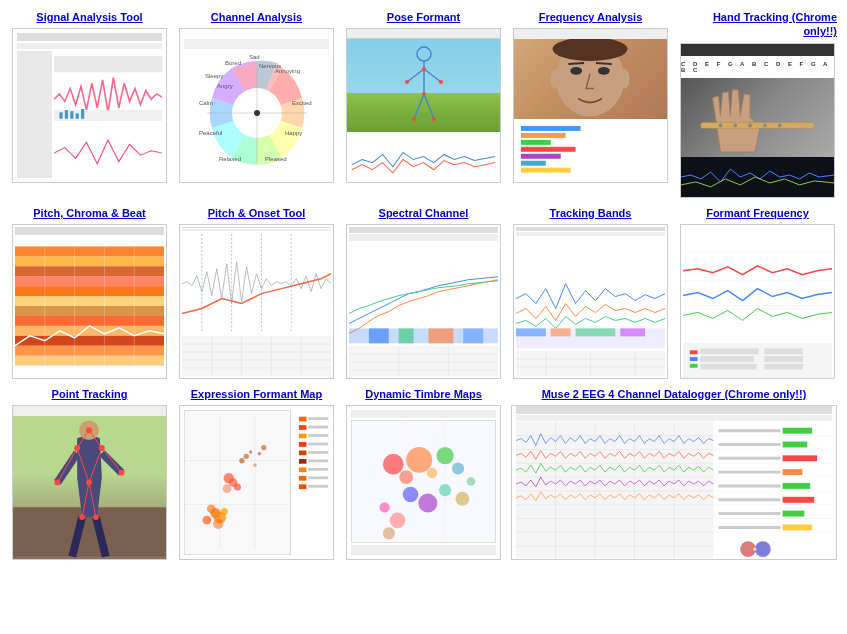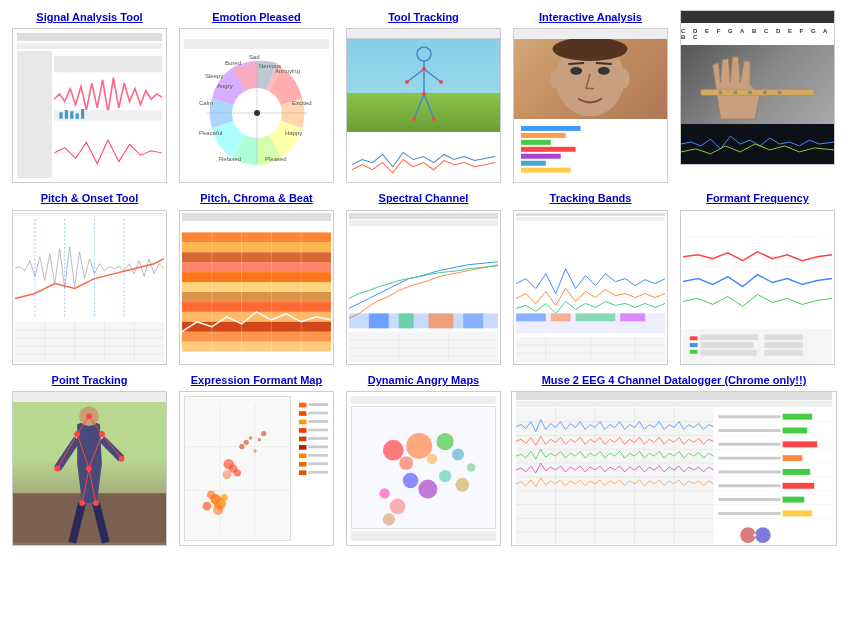--- a/index.html
+++ b/index.html
@@ -139,21 +139,21 @@
                 <line x1="0" y1="20" x2="100" y2="20" stroke="#ddd" stroke-width="0.5"></line>
               </svg>
             </div>
           </div>
         </div>
       </div>
     </div>
   </div>
 
   <div class="card">
-    <div class="card-title">Emotion Pleased</div>
+    <div class="card-title">Channel Analysis</div>
     <div class="thumbnail">
       <div class="emotion-bg">
         <div class="emotion-header"></div>
         <div class="wheel-container">
           <svg viewBox="0 0 120 120" width="120" height="120">
 
             <path d="M60,60 L85,15 A50,50 0 0,1 105,45 Z" fill="#ff9999" opacity="0.8"></path>
 
             <path d="M60,60 L105,45 A50,50 0 0,1 105,75 Z" fill="#ffcc99" opacity="0.8"></path>
 
@@ -196,21 +196,21 @@
             <text x="52" y="6" font-size="6" fill="#555">Sad</text>
             <text x="62" y="15" font-size="6" fill="#555">Nervous</text>
             <text x="20" y="35" font-size="6" fill="#555">Angry</text>
           </svg>
         </div>
       </div>
     </div>
   </div>
 
   <div class="card">
-    <div class="card-title">Tool Tracking</div>
+    <div class="card-title">Pose Formant</div>
     <div class="thumbnail">
       <div style="width:100%;height:100%;display:flex;flex-direction:column;">
         <div style="height:10px;background:#eee;border-bottom:1px solid #ccc;"></div>
         <div style="flex:1;position:relative;overflow:hidden;">
 
           <div style="position:absolute;top:0;left:0;right:0;height:60%;background:linear-gradient(to bottom,#87ceeb,#98d8e8);"></div>
 
           <div style="position:absolute;bottom:0;left:0;right:0;height:42%;background:linear-gradient(to bottom,#8bc34a,#6a9e35);"></div>
 
           <svg style="position:absolute;top:5px;left:50%;transform:translateX(-50%);width:50px;height:90px;" viewBox="0 0 50 90">
@@ -239,21 +239,21 @@
             <rect width="140" height="45" fill="#fff"></rect>
             <polyline points="0,30 10,25 20,28 30,20 40,32 50,18 60,25 70,22 80,28 90,20 100,25 110,22 120,26 130,24 140,22" fill="none" stroke="#4488cc" stroke-width="1"></polyline>
             <polyline points="0,35 10,30 20,35 30,28 40,38 50,25 60,32 70,28 80,35 90,26 100,30 110,28 120,32 130,30 140,28" fill="none" stroke="#ff6644" stroke-width="1"></polyline>
           </svg>
         </div>
       </div>
     </div>
   </div>
 
   <div class="card">
-    <div class="card-title">Interactive Analysis</div>
+    <div class="card-title">Frequency Analysis</div>
     <div class="thumbnail">
       <div style="width:100%;height:100%;display:flex;flex-direction:column;">
         <div style="height:10px;background:#eee;"></div>
 
         <div style="height:80px;background:linear-gradient(135deg,#d4a87a 0%,#c49060 40%,#b07858 100%);position:relative;overflow:hidden;">
 
           <svg style="position:absolute;top:0;left:0;width:100%;height:100%;" viewBox="0 0 155 80">
 
             <ellipse cx="77" cy="40" rx="35" ry="38" fill="#c8a080"></ellipse>
 
@@ -285,20 +285,21 @@
             <rect x="5" y="33" width="40" height="5" fill="#aa44cc"></rect>
             <rect x="5" y="40" width="25" height="5" fill="#44aacc"></rect>
             <rect x="5" y="47" width="50" height="5" fill="#ffcc44"></rect>
           </svg>
         </div>
       </div>
     </div>
   </div>
 
   <div class="card">
+    <div class="card-title">Hand Tracking (Chrome only!!)</div>
     <div class="thumbnail">
       <div style="width:100%;height:100%;display:flex;flex-direction:column;background:#222;">
         <div style="height:12px;background:#333;"></div>
 
         <div style="height:22px;background:#fff;display:flex;align-items:center;justify-content:center;font-size:6px;letter-spacing:3px;color:#333;font-weight:bold;">
           C D E F G A B C D E F G A B C
         </div>
 
         <div style="flex:1;background:linear-gradient(135deg,#555 0%,#888 50%,#aaa 100%);position:relative;overflow:hidden;">
           <svg style="position:absolute;top:0;left:0;width:100%;height:100%;" viewBox="0 0 155 80">
@@ -321,58 +322,20 @@
             <polyline points="0,28 15,25 30,30 45,22 60,28 75,20 90,26 105,22 120,28 135,24 155,26" fill="none" stroke="#88cc44" stroke-width="1"></polyline>
           </svg>
         </div>
       </div>
     </div>
   </div>
 
 </div>
 
 <div class="grid">
-
-  <div class="card">
-    <div class="card-title">Pitch &amp; Onset Tool</div>
-    <div class="thumbnail">
-      <div style="width:100%;height:100%;background:#fff;padding:2px;display:flex;flex-direction:column;gap:1px;">
-        <div style="height:8px;background:#ddd;"></div>
-        <div style="height:8px;background:#eee;"></div>
-        <div style="flex:1;">
-          <svg width="100%" height="100%" viewBox="0 0 150 100">
-            <rect width="150" height="100" fill="#fff"></rect>
-
-            <polyline points="0,50 5,48 10,52 15,42 20,58 25,38 30,62 35,35 40,65 45,30 50,70 55,28 60,68 65,33 70,60 75,40 80,55 85,45 90,52 95,48 100,50 105,48 110,52 115,45 120,55 125,42 130,58 135,40 140,55 145,45 150,50" fill="none" stroke="#aaa" stroke-width="0.8"></polyline>
-
-            <polyline points="0,80 20,75 40,65 60,70 80,60 100,55 120,50 140,45 150,40" fill="none" stroke="#ff6644" stroke-width="1.5"></polyline>
-
-            <line x1="20" y1="0" x2="20" y2="100" stroke="#4488ff" stroke-width="0.5" stroke-dasharray="2,2"></line>
-            <line x1="50" y1="0" x2="50" y2="100" stroke="#4488ff" stroke-width="0.5" stroke-dasharray="2,2"></line>
-            <line x1="80" y1="0" x2="80" y2="100" stroke="#4488ff" stroke-width="0.5" stroke-dasharray="2,2"></line>
-            <line x1="110" y1="0" x2="110" y2="100" stroke="#4488ff" stroke-width="0.5" stroke-dasharray="2,2"></line>
-          </svg>
-        </div>
-
-        <div style="height:40px;background:#f5f5f5;">
-          <svg width="100%" height="100%" viewBox="0 0 150 40">
-            <rect width="150" height="40" fill="#f5f5f5"></rect>
-            <line x1="0" y1="8" x2="150" y2="8" stroke="#ddd" stroke-width="0.5"></line>
-            <line x1="0" y1="16" x2="150" y2="16" stroke="#ddd" stroke-width="0.5"></line>
-            <line x1="0" y1="24" x2="150" y2="24" stroke="#ddd" stroke-width="0.5"></line>
-            <line x1="0" y1="32" x2="150" y2="32" stroke="#ddd" stroke-width="0.5"></line>
-            <line x1="30" y1="0" x2="30" y2="40" stroke="#ddd" stroke-width="0.5"></line>
-            <line x1="60" y1="0" x2="60" y2="40" stroke="#ddd" stroke-width="0.5"></line>
-            <line x1="90" y1="0" x2="90" y2="40" stroke="#ddd" stroke-width="0.5"></line>
-            <line x1="120" y1="0" x2="120" y2="40" stroke="#ddd" stroke-width="0.5"></line>
-          </svg>
-        </div>
-      </div>
-    </div>
-  </div>
 
   <div class="card">
     <div class="card-title">Pitch, Chroma &amp; Beat</div>
     <div class="thumbnail">
       <div style="width:100%;height:100%;background:#fff;padding:2px;display:flex;flex-direction:column;gap:1px;">
         <div style="height:8px;background:#ddd;"></div>
 
         <div style="flex:1;position:relative;overflow:hidden;">
           <svg width="100%" height="100%" viewBox="0 0 150 120">
             <rect width="150" height="120" fill="#fff"></rect>
@@ -396,20 +359,58 @@
             <line x1="120" y1="0" x2="120" y2="120" stroke="rgba(255,255,255,0.5)" stroke-width="0.5"></line>
 
             <polyline points="0,100 15,90 30,95 45,85 60,92 75,80 90,88 105,82 120,90 135,85 150,88" fill="none" stroke="#fff" stroke-width="1.5"></polyline>
           </svg>
         </div>
       </div>
     </div>
   </div>
 
   <div class="card">
+    <div class="card-title">Pitch &amp; Onset Tool</div>
+    <div class="thumbnail">
+      <div style="width:100%;height:100%;background:#fff;padding:2px;display:flex;flex-direction:column;gap:1px;">
+        <div style="height:8px;background:#ddd;"></div>
+        <div style="height:8px;background:#eee;"></div>
+        <div style="flex:1;">
+          <svg width="100%" height="100%" viewBox="0 0 150 100">
+            <rect width="150" height="100" fill="#fff"></rect>
+
+            <polyline points="0,50 5,48 10,52 15,42 20,58 25,38 30,62 35,35 40,65 45,30 50,70 55,28 60,68 65,33 70,60 75,40 80,55 85,45 90,52 95,48 100,50 105,48 110,52 115,45 120,55 125,42 130,58 135,40 140,55 145,45 150,50" fill="none" stroke="#aaa" stroke-width="0.8"></polyline>
+
+            <polyline points="0,80 20,75 40,65 60,70 80,60 100,55 120,50 140,45 150,40" fill="none" stroke="#ff6644" stroke-width="1.5"></polyline>
+
+            <line x1="20" y1="0" x2="20" y2="100" stroke="#4488ff" stroke-width="0.5" stroke-dasharray="2,2"></line>
+            <line x1="50" y1="0" x2="50" y2="100" stroke="#4488ff" stroke-width="0.5" stroke-dasharray="2,2"></line>
+            <line x1="80" y1="0" x2="80" y2="100" stroke="#4488ff" stroke-width="0.5" stroke-dasharray="2,2"></line>
+            <line x1="110" y1="0" x2="110" y2="100" stroke="#4488ff" stroke-width="0.5" stroke-dasharray="2,2"></line>
+          </svg>
+        </div>
+
+        <div style="height:40px;background:#f5f5f5;">
+          <svg width="100%" height="100%" viewBox="0 0 150 40">
+            <rect width="150" height="40" fill="#f5f5f5"></rect>
+            <line x1="0" y1="8" x2="150" y2="8" stroke="#ddd" stroke-width="0.5"></line>
+            <line x1="0" y1="16" x2="150" y2="16" stroke="#ddd" stroke-width="0.5"></line>
+            <line x1="0" y1="24" x2="150" y2="24" stroke="#ddd" stroke-width="0.5"></line>
+            <line x1="0" y1="32" x2="150" y2="32" stroke="#ddd" stroke-width="0.5"></line>
+            <line x1="30" y1="0" x2="30" y2="40" stroke="#ddd" stroke-width="0.5"></line>
+            <line x1="60" y1="0" x2="60" y2="40" stroke="#ddd" stroke-width="0.5"></line>
+            <line x1="90" y1="0" x2="90" y2="40" stroke="#ddd" stroke-width="0.5"></line>
+            <line x1="120" y1="0" x2="120" y2="40" stroke="#ddd" stroke-width="0.5"></line>
+          </svg>
+        </div>
+      </div>
+    </div>
+  </div>
+
+  <div class="card">
     <div class="card-title">Spectral Channel</div>
     <div class="thumbnail">
       <div style="width:100%;height:100%;background:#fff;padding:2px;display:flex;flex-direction:column;gap:1px;">
         <div style="height:8px;background:#ddd;"></div>
         <div style="height:8px;background:#eee;"></div>
         <div style="flex:1;">
           <svg width="100%" height="100%" viewBox="0 0 150 100">
             <rect width="150" height="100" fill="#fff"></rect>
 
             <polyline points="0,80 10,75 20,70 30,65 40,60 50,55 60,50 70,48 80,45 90,42 100,40 110,38 120,36 130,35 140,34 150,33" fill="none" stroke="#4488ff" stroke-width="1"></polyline>
@@ -616,21 +617,21 @@
             <line x1="12" y1="61" x2="33" y2="61" stroke="#ccc" stroke-width="3"></line>
             <line x1="12" y1="70" x2="33" y2="70" stroke="#ccc" stroke-width="3"></line>
             <line x1="12" y1="79" x2="33" y2="79" stroke="#ccc" stroke-width="3"></line>
           </svg>
         </div>
       </div>
     </div>
   </div>
 
   <div class="card">
-    <div class="card-title">Dynamic Angry Maps</div>
+    <div class="card-title">Dynamic Timbre Maps</div>
     <div class="thumbnail">
       <div style="width:100%;height:100%;background:#fff;padding:4px;display:flex;flex-direction:column;gap:2px;">
         <div style="height:8px;background:#eee;"></div>
         <div style="flex:1;background:#f8f8ff;border:1px solid #ddd;position:relative;overflow:hidden;">
           <svg style="position:absolute;top:0;left:0;width:100%;height:100%;" viewBox="0 0 150 140">
             <rect width="150" height="140" fill="#f8f8ff"></rect>
 
             <line x1="0" y1="45" x2="150" y2="45" stroke="#eee" stroke-width="0.5"></line>
             <line x1="0" y1="90" x2="150" y2="90" stroke="#eee" stroke-width="0.5"></line>
             <line x1="50" y1="0" x2="50" y2="140" stroke="#eee" stroke-width="0.5"></line>

